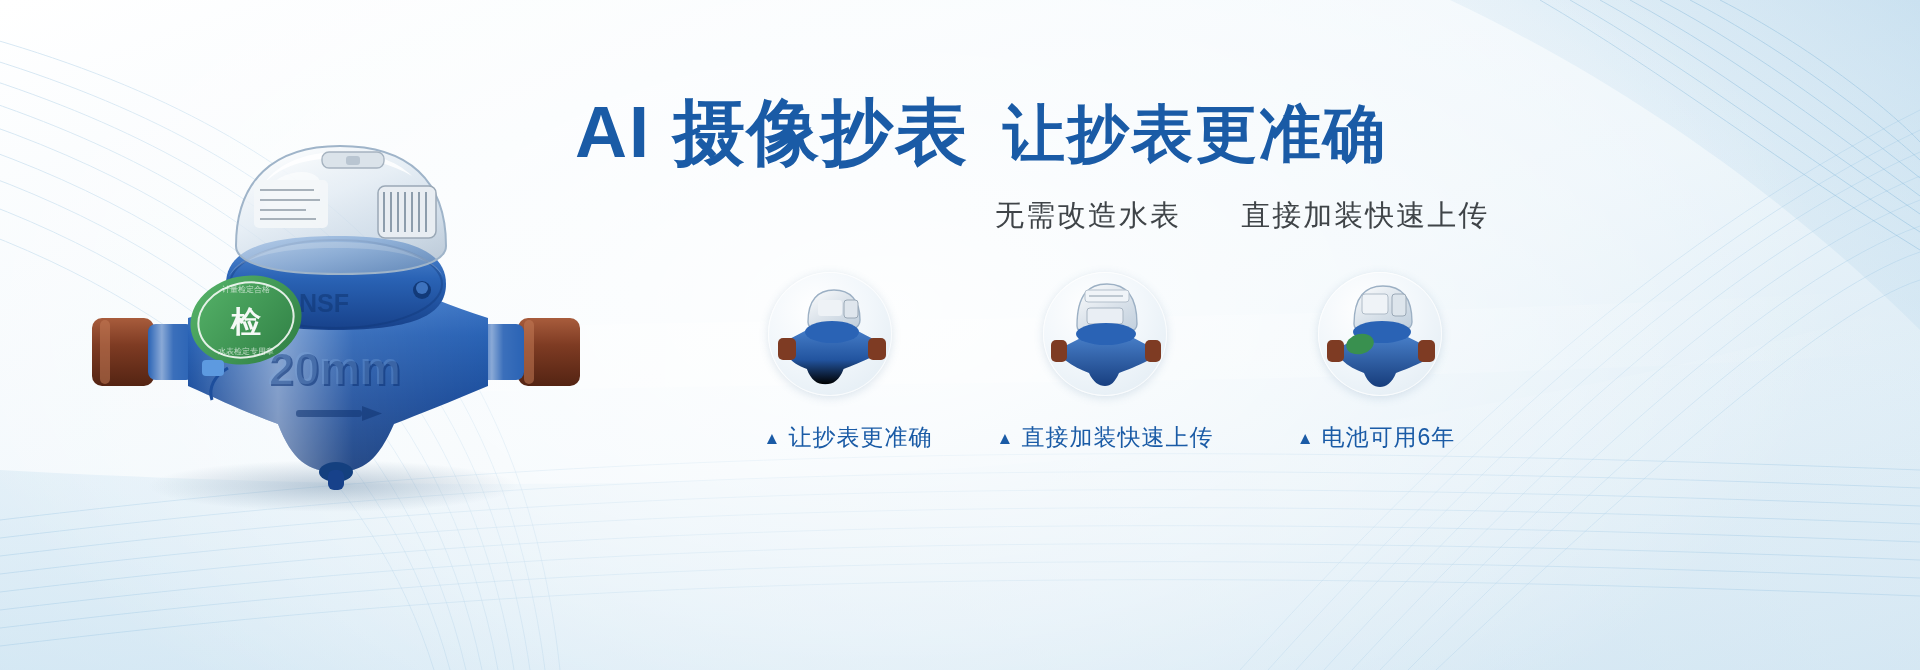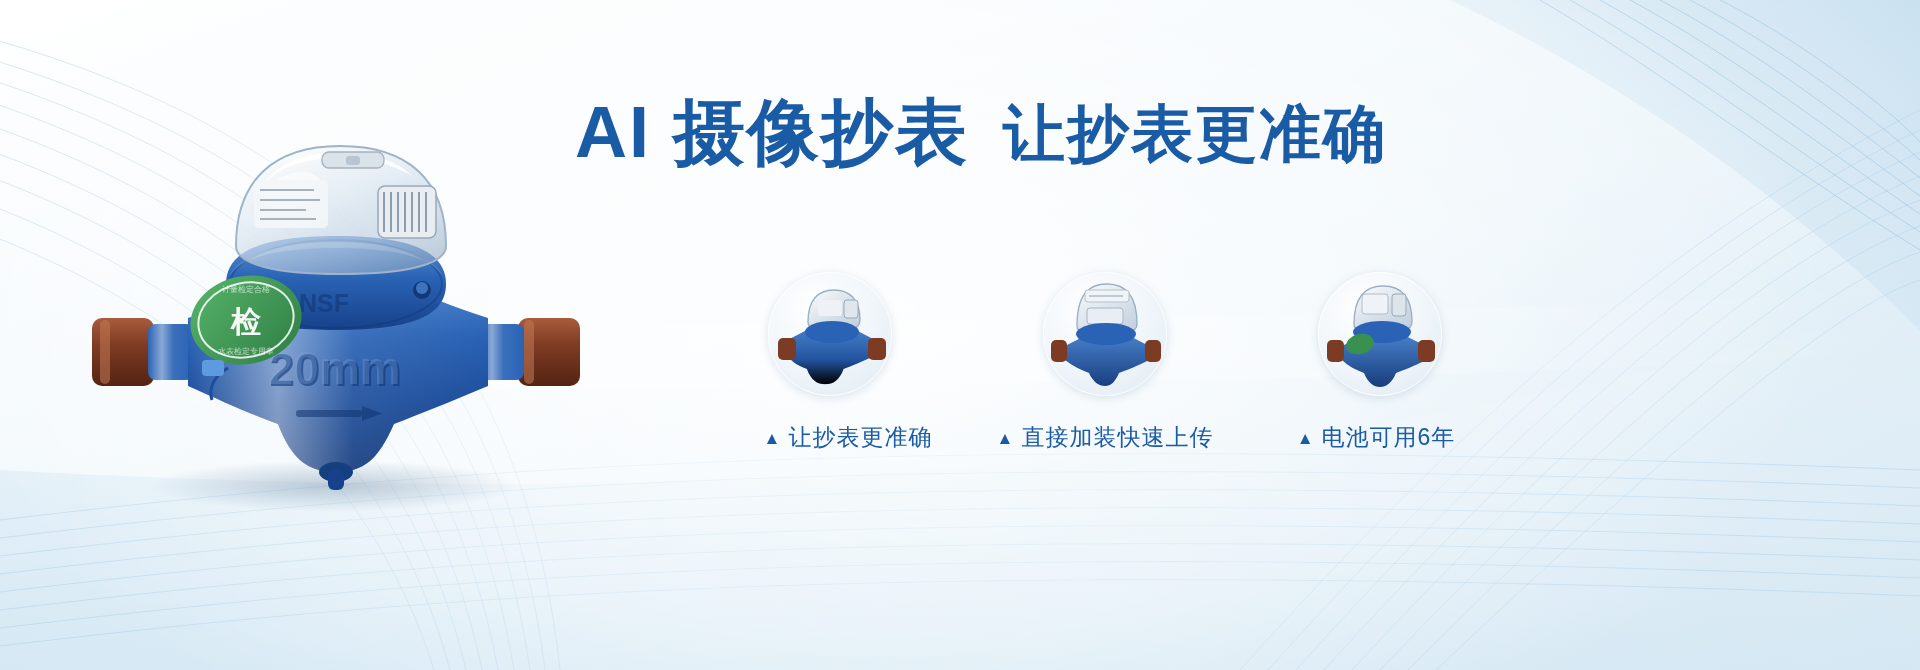--- a/index.html
+++ b/index.html
@@ -283,20 +283,25 @@
       </g>
       <rect x="124" y="292" width="22" height="16" rx="4" fill="#5d9ae0"></rect>
     </svg>
   </div>
 
   <div class="text-block">
     <div class="headline">
       <span class="h-main">AI 摄像抄表</span>
       <span class="h-sub">让抄表更准确</span>
     </div>
+    <div class="subline">
+      <span>无需改造水表</span>
+      <span class="gap"></span>
+      <span>直接加装快速上传</span>
+    </div>
   </div>
 
   <div class="features">
 
     <div class="feature f1">
       <div class="circle">
         <svg width="124" height="124" viewBox="0 0 124 124">
           <defs>
             <linearGradient id="m1b" x1="0" y1="0" x2="0" y2="1">
               <stop offset="0%" stop-color="#4d86d1"></stop>

